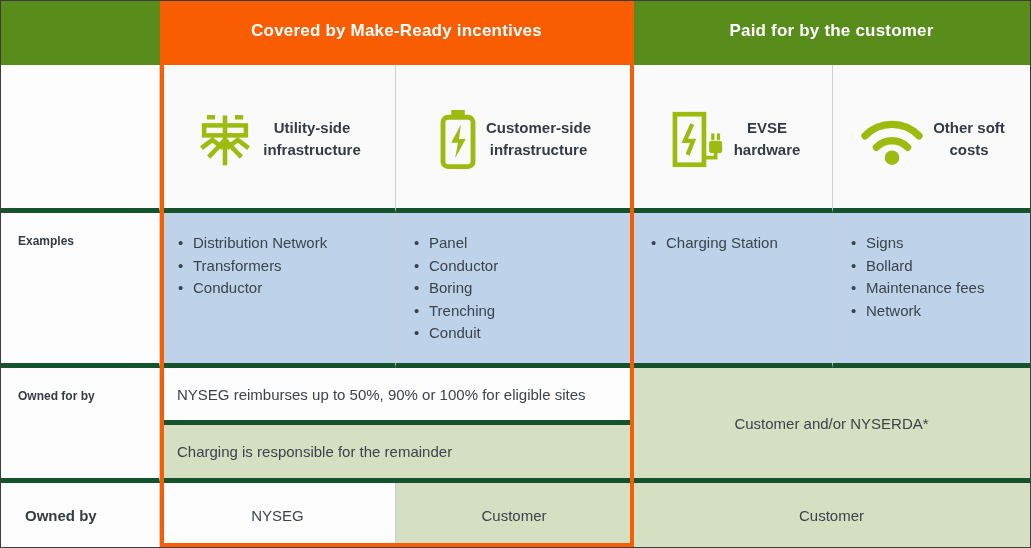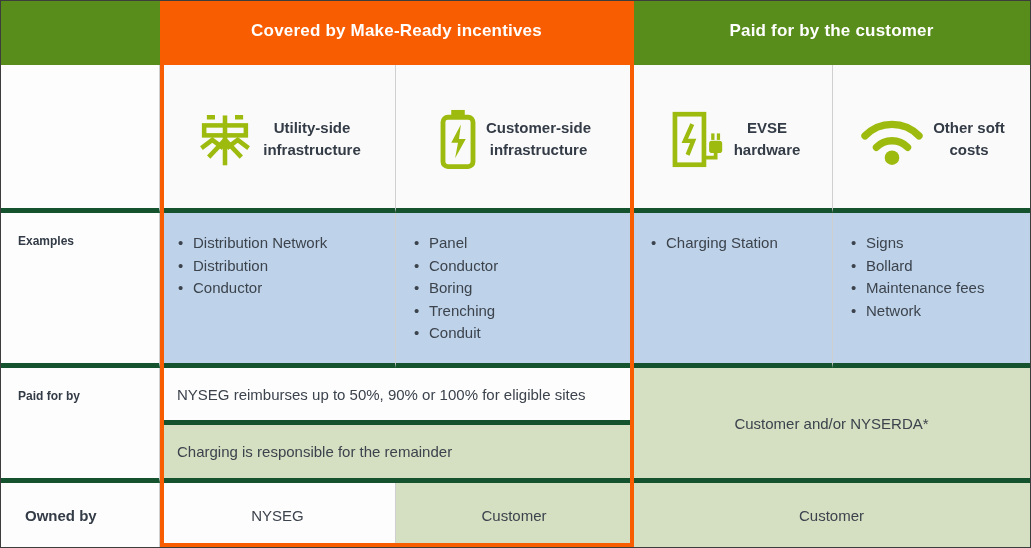--- a/index.html
+++ b/index.html
@@ -103,21 +103,21 @@
         <circle cx="32" cy="43" r="7" fill="#9dbb0f"></circle>
       </svg>
       <div class="col-label">Other soft
 costs</div>
     </div>
 
     <div class="cell r3 c1 bg-white row-label">Examples</div>
     <div class="cell r3 c2 bg-blue">
       <ul class="examples">
           <li>Distribution Network</li>
-          <li>Distribution</li>
+          <li>Transformers</li>
           <li>Conductor</li>
         </ul>
     </div>
     <div class="cell r3 c3 bg-blue">
       <ul class="examples">
           <li>Panel</li>
           <li>Conductor</li>
           <li>Boring</li>
           <li>Trenching</li>
           <li>Conduit</li>
@@ -130,21 +130,21 @@
     </div>
     <div class="cell r3 c5 bg-blue no-r">
       <ul class="examples">
           <li>Signs</li>
           <li>Bollard</li>
           <li>Maintenance fees</li>
           <li>Network</li>
         </ul>
     </div>
 
-    <div class="cell r45 c1 bg-white row-label">Paid for by</div>
+    <div class="cell r45 c1 bg-white row-label">Owned for by</div>
     <div class="cell r4 c23 bg-white paid-text">NYSEG reimburses up to 50%, 90% or 100% for eligible sites</div>
     <div class="cell r5 c23 bg-lgreen paid-text">Charging is responsible for the remainder</div>
     <div class="cell r45 c45 bg-lgreen center-text no-r">Customer and/or NYSERDA*</div>
 
     <div class="cell r6 c1 bg-white row-label-mid no-b">Owned by</div>
     <div class="cell r6 c2 bg-white center-text no-b">NYSEG</div>
     <div class="cell r6 c3 bg-lgreen center-text no-b">Customer</div>
     <div class="cell r6 c45 bg-lgreen center-text no-r no-b">Customer</div>
 
   </div>

